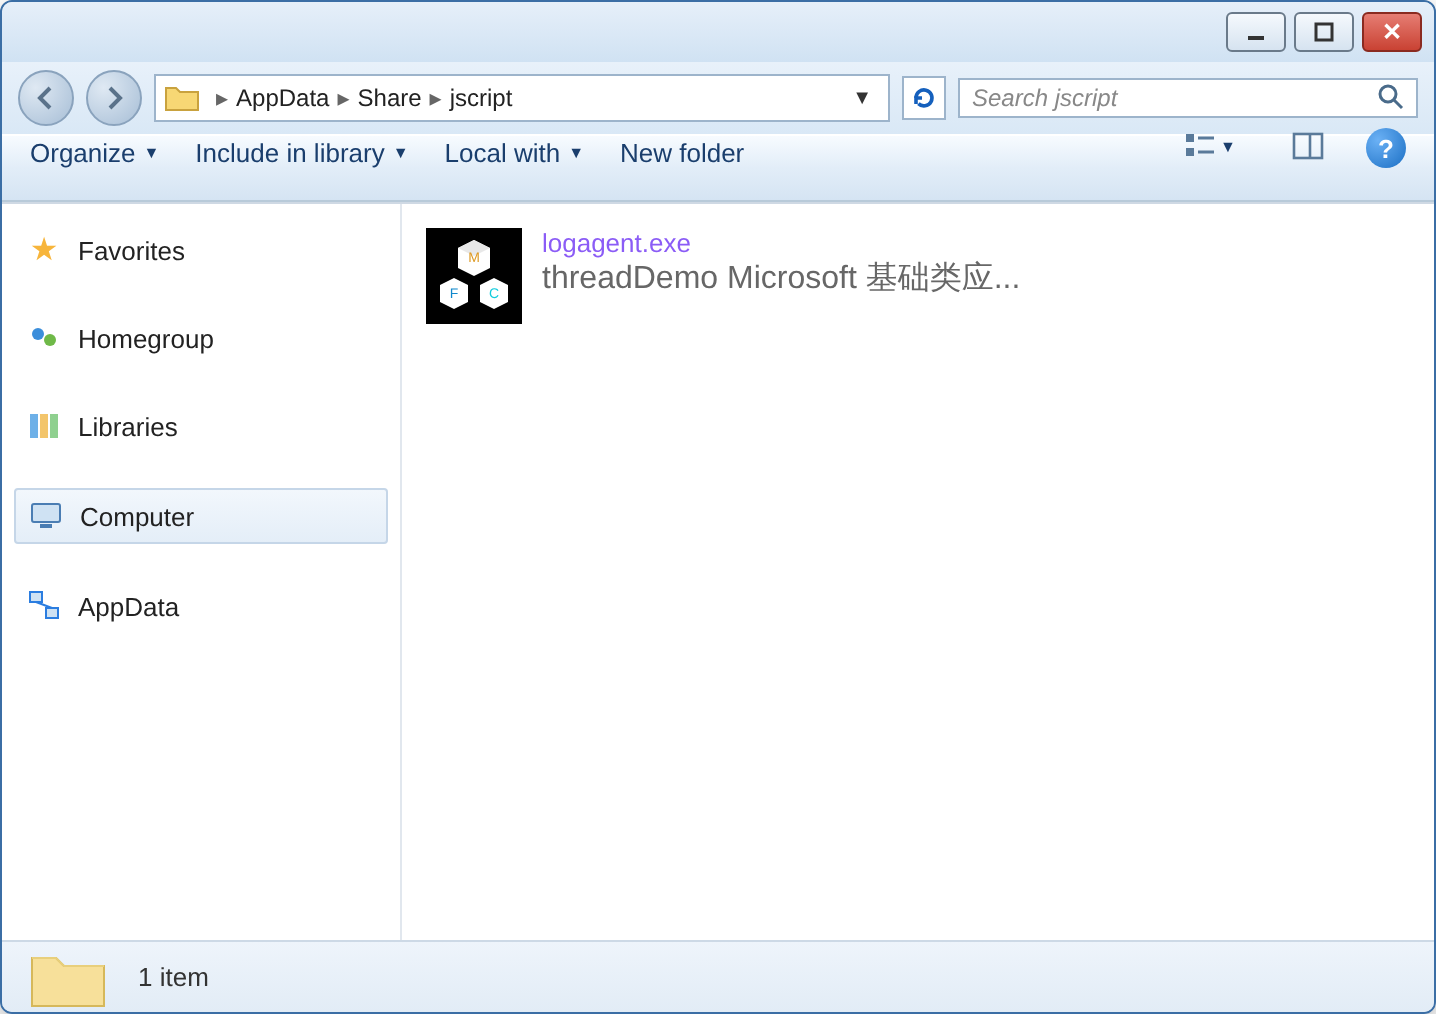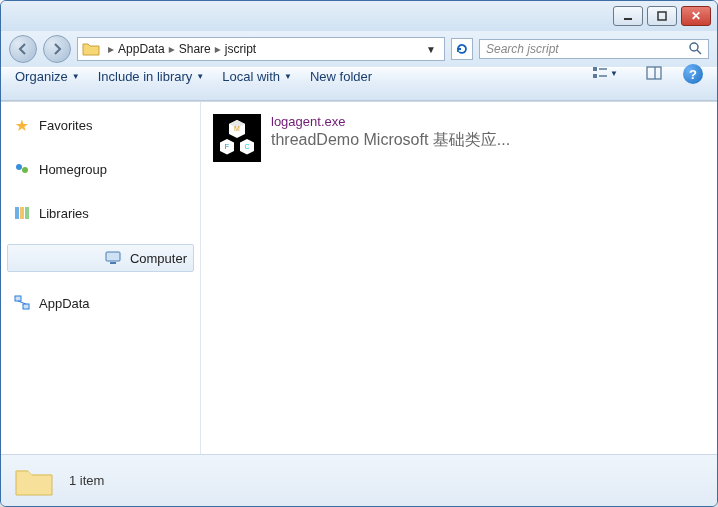--- a/index.html
+++ b/index.html
@@ -55,28 +55,28 @@
   }
   .tb-item{display:flex;align-items:center;gap:4px;}
   .tb-drop{font-size:8px;color:#1a3e6d;}
   .tb-spacer{flex:1;}
   .tb-iconbtn{width:22px;height:22px;border:1px solid transparent;display:flex;align-items:center;justify-content:center;color:#3a5a7a;}
   .view-btn{width:40px;display:flex;align-items:center;gap:2px;}
   .help-btn{width:20px;height:20px;border-radius:50%;background:radial-gradient(circle at 30% 30%,#6bb1f5,#1b6fc4);color:#fff;font-weight:bold;font-size:13px;display:flex;align-items:center;justify-content:center;}
   .body{flex:1;display:flex;background:#fff;border-top:1px solid #cfd9e4;}
   .sidebar{width:200px;border-right:1px solid #e1e7ee;padding:10px 6px;display:flex;flex-direction:column;gap:18px;}
   .side-item{display:flex;align-items:center;gap:8px;font-size:13px;color:#222;padding:4px 6px;border-radius:2px;}
-  .side-item.selected{background:linear-gradient(to bottom,#f2f7fc,#e4eef8);border:1px solid #c5d6e8;justify-content:flex-end;}
+  .side-item.selected{background:linear-gradient(to bottom,#f2f7fc,#e4eef8);border:1px solid #c5d6e8;}
   .side-icon{width:18px;height:18px;display:flex;align-items:center;justify-content:center;}
   .content{flex:1;padding:12px;}
   .file-item{display:flex;gap:10px;align-items:flex-start;}
   .file-icon{width:48px;height:48px;background:#000;display:flex;align-items:center;justify-content:center;position:relative;}
-  .file-name{font-size:13px;color:#701a75;}
+  .file-name{font-size:13px;color:#8b5cf6;}
   .file-meta{font-size:16px;color:#676767;line-height:1.4;}
-  .status{height:52px;background:linear-gradient(to bottom,#eef4fb,#e2ecf6);border-top:1px solid #cdd9e6;display:flex;align-items:center;gap:14px;padding:0 12px;font-size:13px;color:#333;}
+  .status{height:36px;background:linear-gradient(to bottom,#eef4fb,#e2ecf6);border-top:1px solid #cdd9e6;display:flex;align-items:center;gap:14px;padding:0 12px;font-size:13px;color:#333;}
   .status-folder{width:42px;height:36px;}
   
   .star{color:#f7b53b;font-size:16px;}
   .lib{color:#d8a34a;font-size:16px;}
   .hg{color:#2b7de0;font-size:14px;}
   .comp{color:#4a7db3;font-size:14px;}
   .net{color:#2b7de0;font-size:14px;}
 </style>
 </head>
 <body>

